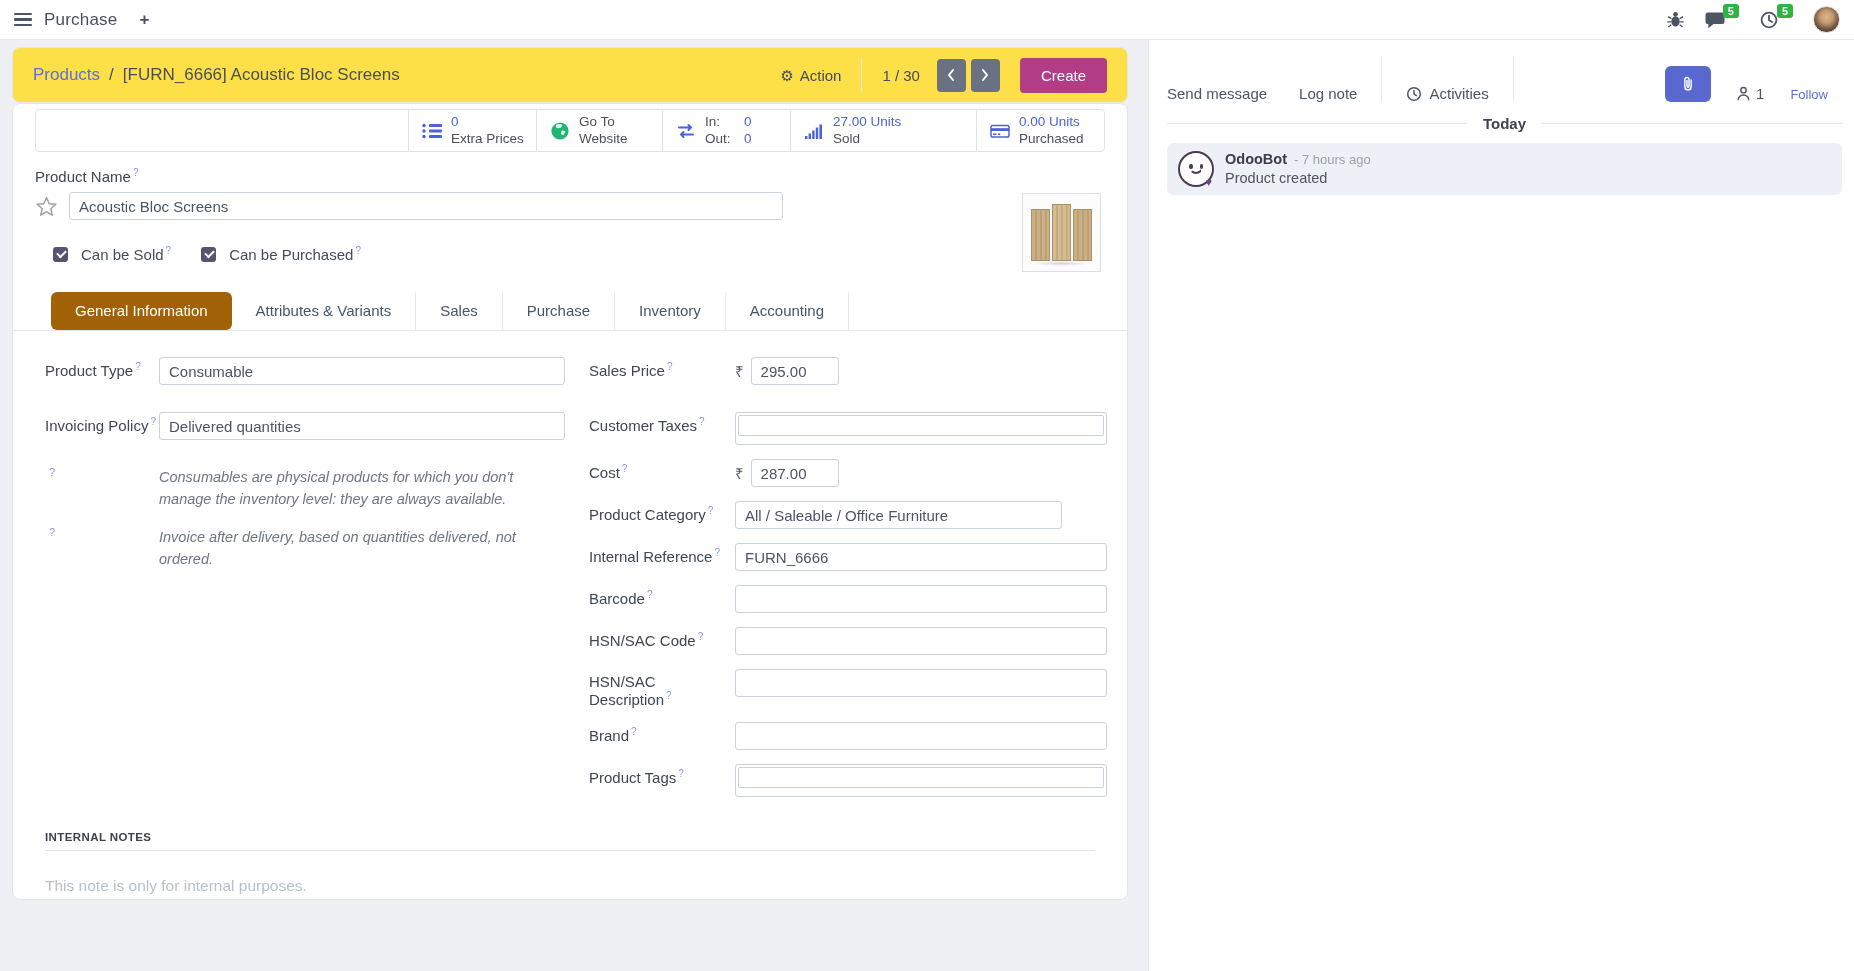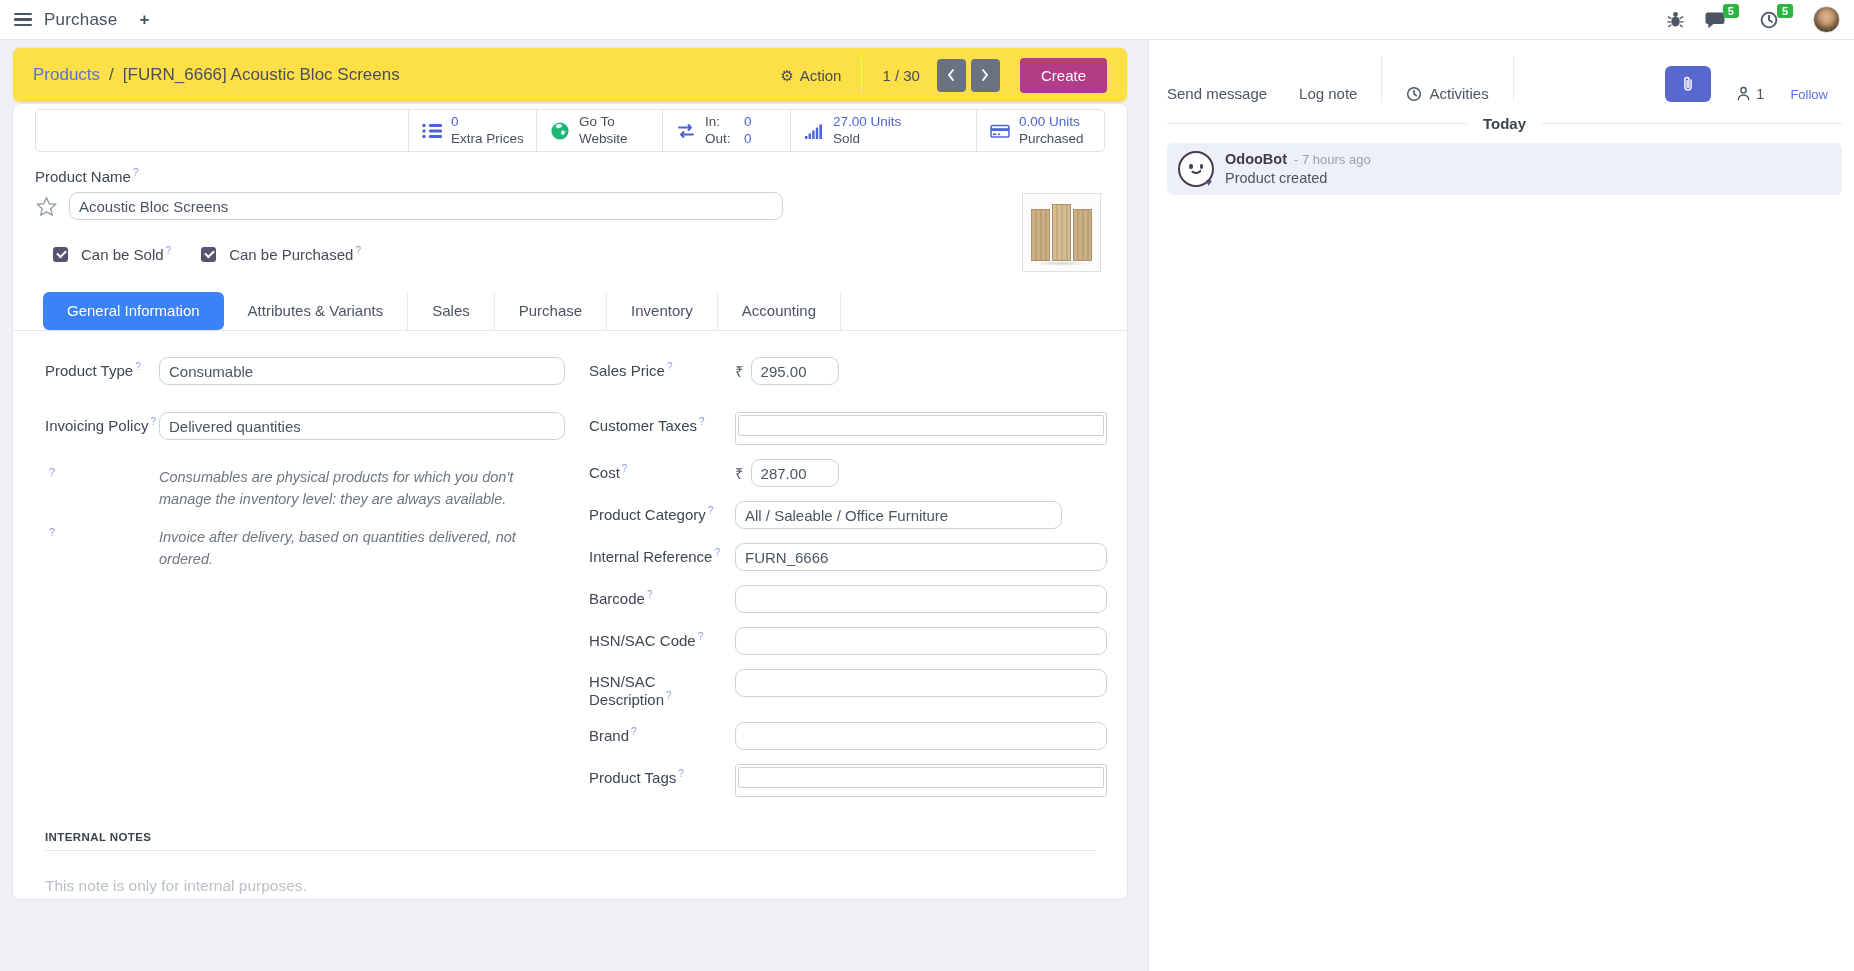--- a/index.html
+++ b/index.html
@@ -67,21 +67,21 @@
   .stat-text .l { color:#49505c; }
   .io-row { display:flex; gap:10px; }
   .io-row .l { width:29px; display:inline-block; }
 
   .help-sup { color:#8d9ae3; font-size:10px; vertical-align:super; margin-left:2px; }
 
   
   .name-section { margin-top:15px; position:relative; padding-left:2px; }
   .field-label { font-size:15px; color:#3f4654; }
   .name-row { display:flex; align-items:center; gap:11px; margin-top:7px; }
-  .txt-input { height:28px; border:1px solid #ccd2da; border-radius:9px; padding:0 9px;
+  .txt-input { height:28px; border:1px solid #ccd2da; border-radius:3px; padding:0 9px;
     font-size:15px; color:#4b5563; font-family:inherit; background:#fff; outline:none; }
   .name-input { width:714px; }
   .prod-img { position:absolute; right:6px; top:26px; width:79px; height:79px; background:#fcfcfc;
     border:1px solid #dce0e6; display:flex; align-items:flex-end; justify-content:center; gap:2px;
     padding-bottom:10px; cursor:pointer; }
   .panel { width:19px; border:1px solid #ab9068;
     background:repeating-linear-gradient(90deg,#cbb085 0 3px,#bda176 3px 5px); }
   .panel.p1 { height:52px; } .panel.p2 { height:57px;
     background:repeating-linear-gradient(90deg,#d5bc92 0 3px,#c6ab80 3px 5px);} .panel.p3 { height:52px; }
   .img-shadow { position:absolute; bottom:5px; left:10px; right:10px; height:5px; border-radius:50%;
@@ -93,21 +93,21 @@
   .cb { width:15px; height:15px; border-radius:3px; background:#595372; position:relative; }
   .cb::after { content:""; position:absolute; left:3.5px; top:3.5px; width:7px; height:4px;
     border-left:2px solid #fff; border-bottom:2px solid #fff; transform:rotate(-45deg); }
   .check-item .lab { font-size:15px; color:#454c59; }
 
   
   .tabs-wrap { margin:29px -20px 0; border-bottom:1px solid #e4e7ec; padding-left:30px; display:flex; }
   .tab { font-size:15px; color:#4b5563; height:38px; line-height:38px; padding:0 24px;
     border-left:1px solid #e8eaee; cursor:pointer; white-space:nowrap; }
   .tab:last-child { border-right:1px solid #e8eaee; }
-  .tab.active { background:#3b82f6; color:#fff; border-radius:6px; border-left:none; font-weight:500; }
+  .tab.active { background:#a16207; color:#fff; border-radius:6px; border-left:none; font-weight:500;margin-left:8px; }
   .tab.active + .tab { border-left:none; }
 
   
   .tab-content { display:flex; padding:26px 0 0 12px; gap:24px; }
   .col-left { width:520px; flex:0 0 auto; }
   .col-right { flex:1; }
   .frow { display:grid; grid-template-columns:114px 1fr; align-items:start; margin-bottom:19px; }
   .frow .field-label { padding-top:4px; }
   .frow .txt-input { width:100%; }
   .rrow { display:grid; grid-template-columns:146px 1fr; align-items:start; margin-bottom:14px; }

